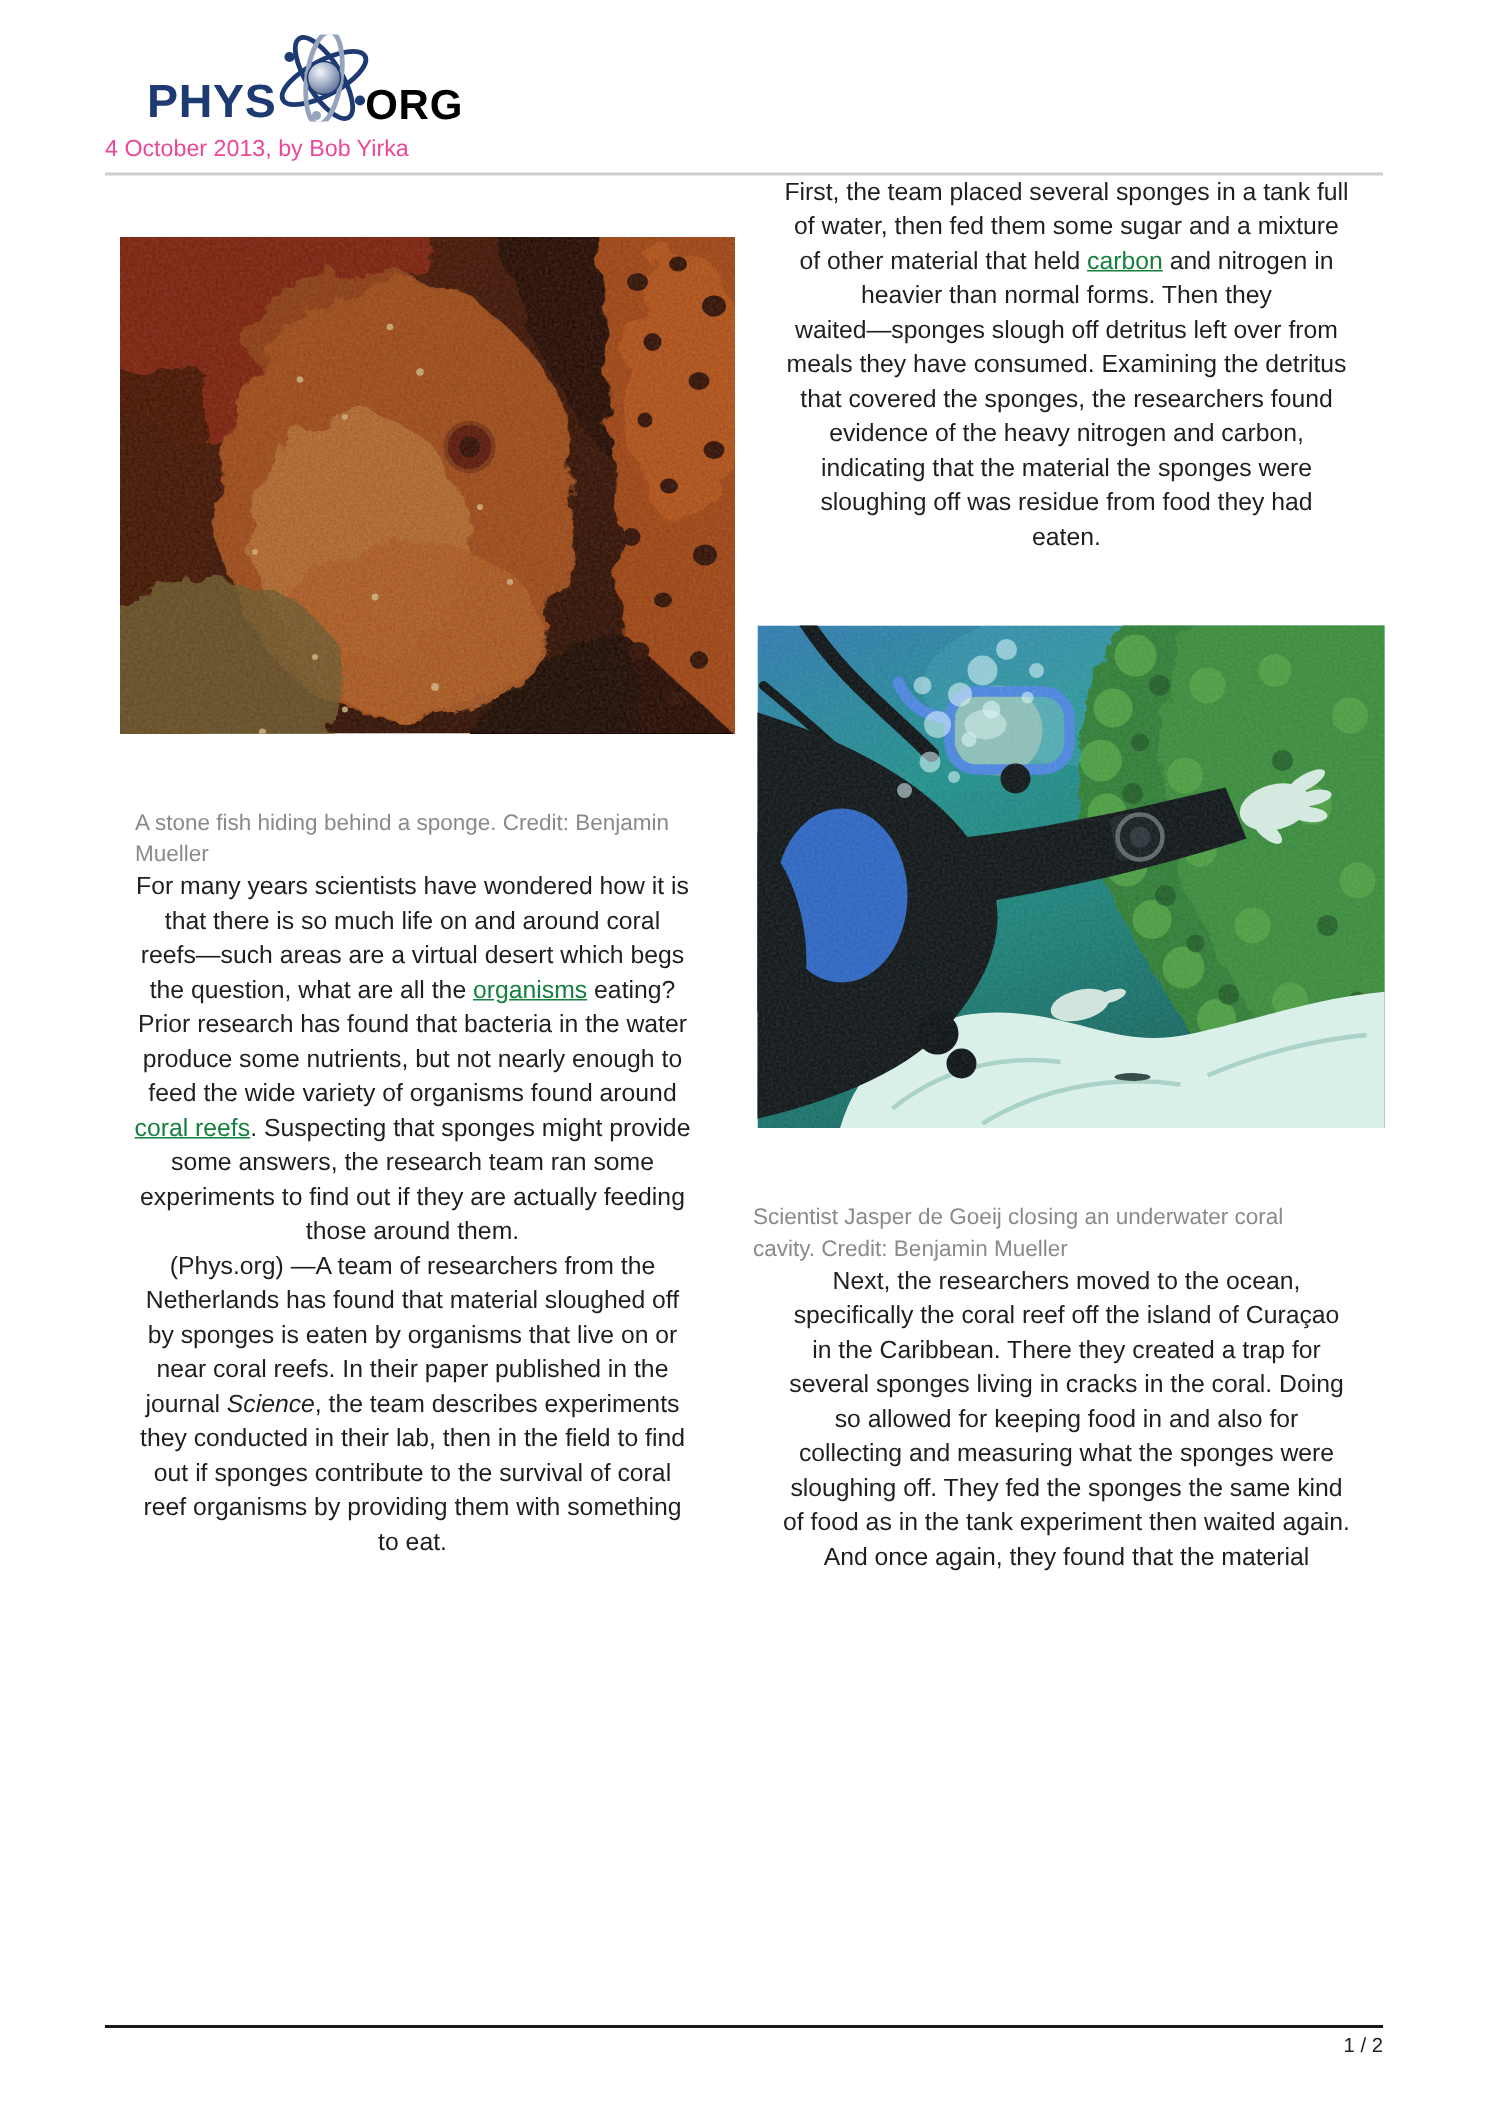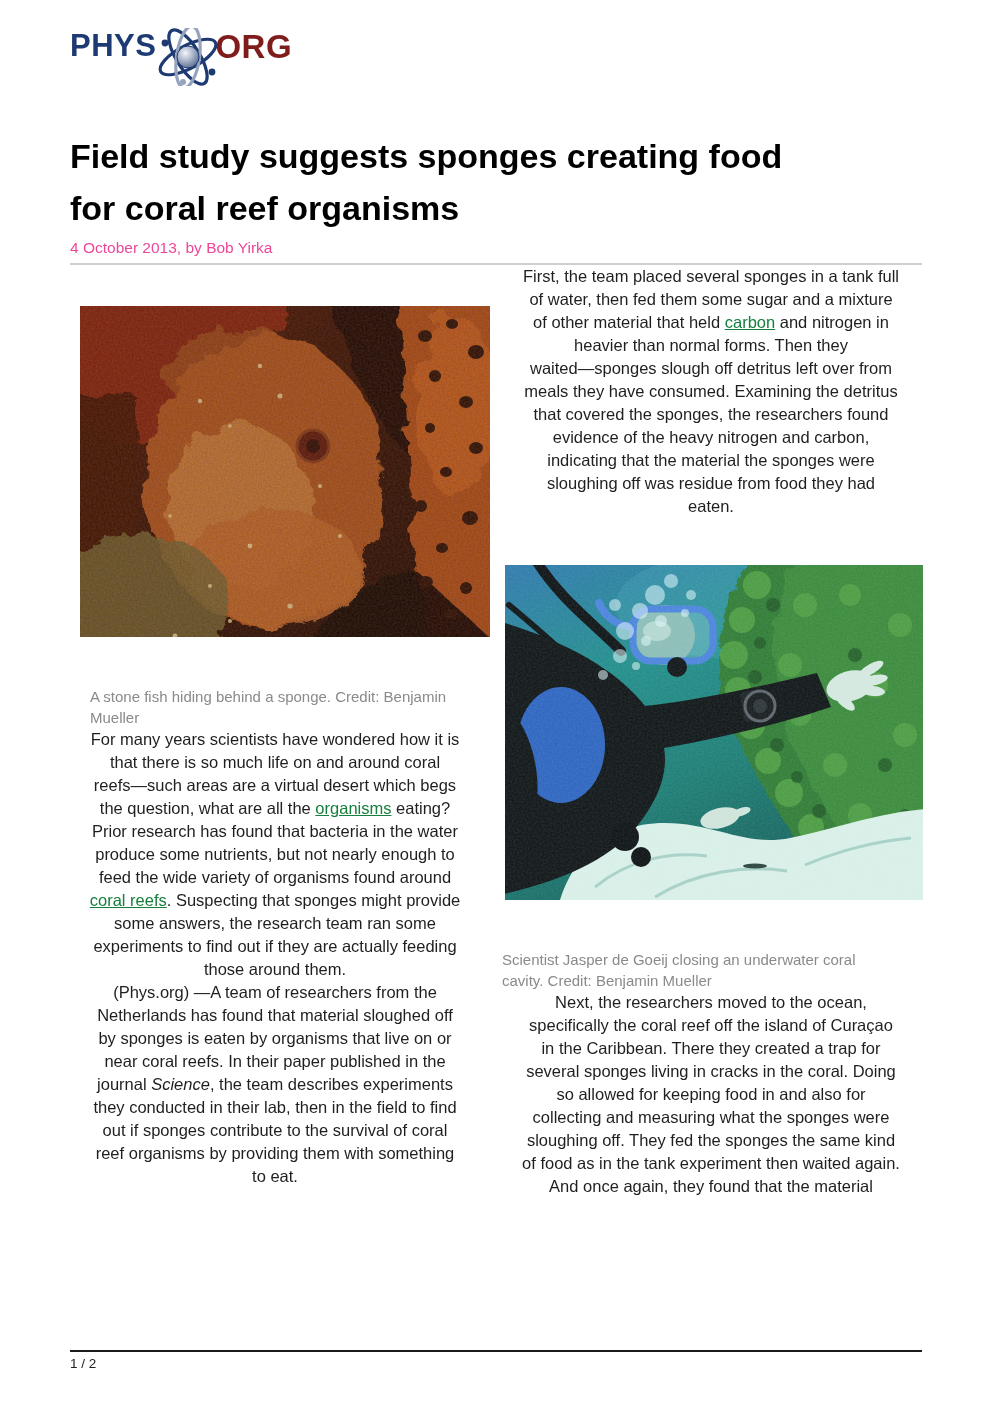--- a/index.html
+++ b/index.html
@@ -8,24 +8,24 @@
     width: 992px; height: 1403px;
     background: #ffffff;
     font-family: "Liberation Sans", sans-serif;
     color: #1f1f1f;
     position: relative;
     overflow: hidden;
   }
   .page { padding: 0 70px; position: relative; }
 
   
-  .logo-row { margin-top: 28px; height: 58px; display: flex; align-items: flex-start; }
+  .logo-row { margin-top: 28px; height: 58px; display: flex; align-items: flex-end; margin-left: 28px; }
   .logo-phys { font-size: 31px; font-weight: bold; color: #1e3a73; letter-spacing: 0.5px; }
   .logo-atom { margin: 0 -9px 0 -4px; position: relative; z-index: 2; }
-  .logo-org  { font-size: 33px; font-weight: bold; color: #7f1d1d; letter-spacing: 0.5px; }
+  .logo-org  { font-size: 28px; font-weight: bold; color: #000000; letter-spacing: 0.5px; }
 
   
   h1.title {
     margin: 44px 0 0 0;
     font-size: 34px; line-height: 52px; font-weight: bold; color: #000;
     white-space: pre-line;
   }
   .byline { margin-top: 5px; font-size: 15.5px; color: #ec4899; }
   hr.top-rule { border: none; border-top: 2px solid #cfcfcf; margin: 6px 0 0 0; }
 
@@ -57,21 +57,21 @@
 
   
   .p-right-1  { margin-top: 13px; }
   .fig-right  { margin-top: 47px; margin-left: 8px; width: 418px; height: 335px; }
   .cap-right  { margin-top: 49px; margin-left: 5px; }
   .p-right-2  { margin-top: 70px; margin-left: 5px; }
 
   
   .footer { position: absolute; left: 70px; right: 70px; top: 1350px; }
   hr.footer-rule { border: none; border-top: 2px solid #1a1a1a; margin: 0; }
-  .page-number { text-align: left; font-size: 13.5px; color: #222; margin-top: 4px; }
+  .page-number { text-align: right; font-size: 13.5px; color: #222; margin-top: 4px; }
 </style>
 </head>
 <body>
 
 <div class="page">
 
   <div class="logo-row">
     <span class="logo-phys">PHYS</span>
     <span class="logo-atom">
       <svg width="72" height="58" viewBox="0 0 72 58">
@@ -89,22 +89,20 @@
         </g>
         <circle cx="36" cy="29" r="11" fill="url(#sphereGrad)" stroke="#1e3a73" stroke-width="1"></circle>
         <circle cx="13" cy="15" r="3.4" fill="#1e3a73"></circle>
         <circle cx="60" cy="44" r="3.4" fill="#1e3a73"></circle>
         <circle cx="31" cy="54" r="3" fill="#96a3bd"></circle>
       </svg>
     </span>
     <span class="logo-org">ORG</span>
   </div>
 
-  <h1 class="title">Field study suggests sponges creating food
-for coral reef organisms</h1>
   <div class="byline">4 October 2013, by Bob Yirka</div>
   <hr class="top-rule">
 
   <div class="columns">
 
     <div class="col-left">
 
       <figure class="fig-left">
         <svg class="photo" width="410" height="331" viewBox="0 0 410 331">
           <defs>

